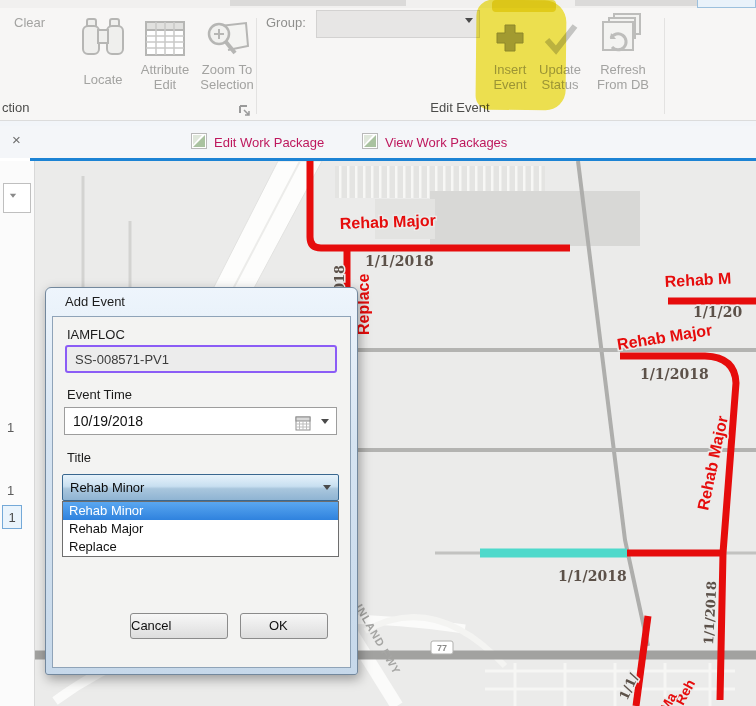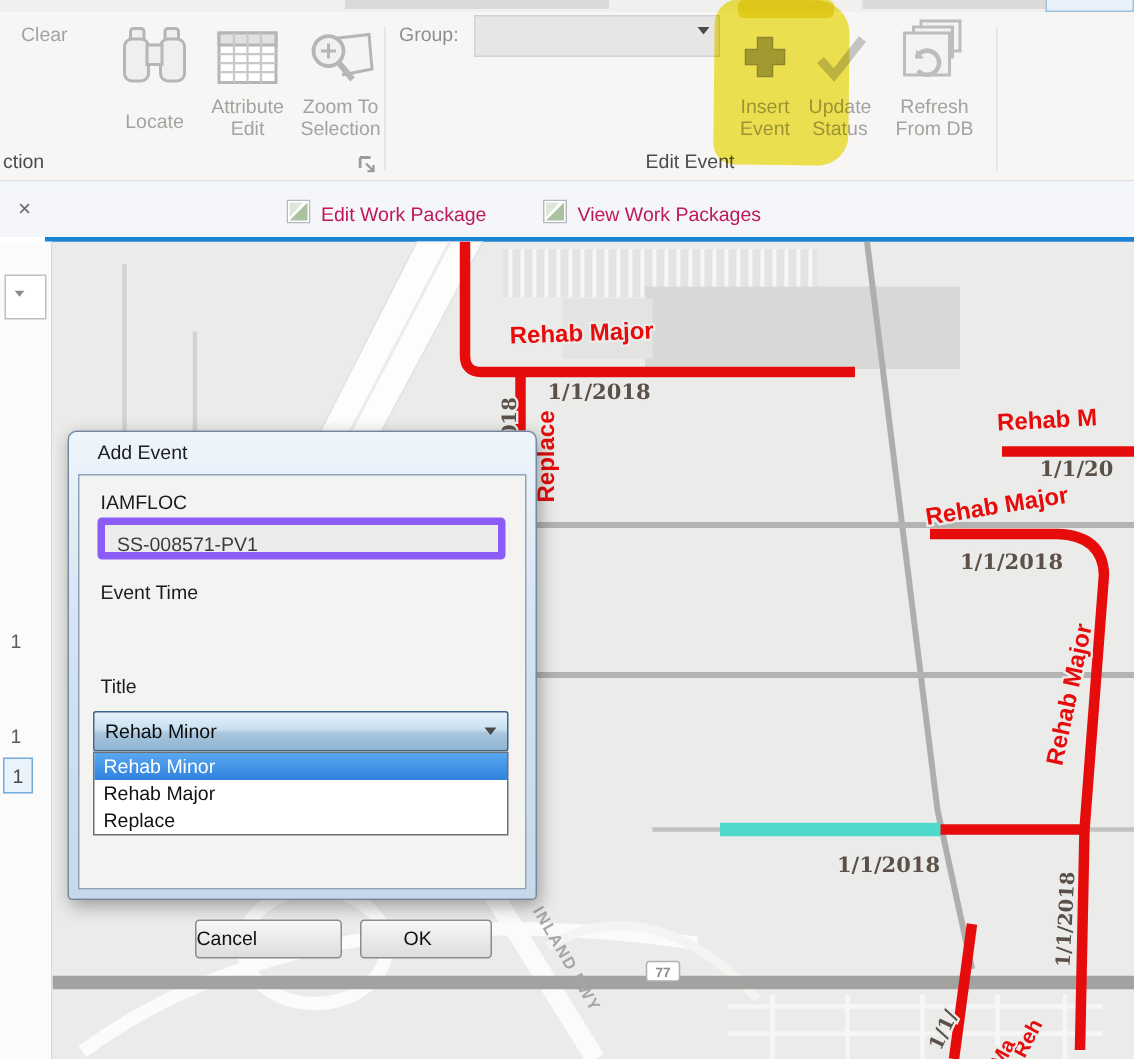--- a/index.html
+++ b/index.html
@@ -41,28 +41,28 @@
   .leftstrip { position:absolute; left:0; top:161px; width:35px; height:545px; background:#fbfbfb; border-right:1px solid #d8d8d8; }
   .mini-combo { position:absolute; left:3px; top:183px; width:28px; height:30px; background:#fff; border:1px solid #bfbfbf; }
   .mini-combo .tri { position:absolute; left:5px; top:12px; transform:scale(.8); }
   .rownum { position:absolute; color:#5c5c5c; font-size:13px; }
   .rownum-box { position:absolute; left:2px; top:505px; width:20px; height:24px; background:#eaf4fc; border:1px solid #74a9d8; color:#4a4a4a; font-size:13px; display:flex; align-items:center; justify-content:center; }
 
   
   .map-wrap { position:absolute; left:35px; top:161px; width:721px; height:545px; }
 
   
-  .dialog { position:absolute; left:45px; top:287px; width:313px; height:313px;
+  .dialog { position:absolute; left:45px; top:287px; width:313px; height:388px;
     background:linear-gradient(180deg,#eef5fc 0%, #d6e4f2 40%, #c6d8ea 100%);
     border:1px solid #73889d; border-radius:6px 6px 3px 3px;
     box-shadow:2px 4px 12px rgba(0,0,0,.35); z-index:20; }
   .dlg-title { height:28px; line-height:28px; padding-left:19px; color:#1d1d1d; font-size:13px; }
   .dlg-client { position:absolute; left:6px; right:6px; top:28px; bottom:6px; background:#f3f3f2; border:1px solid #8fa3b8; }
   .dlg-label { position:absolute; color:#1c1c1c; font-size:13px; }
-  .dlg-ro { position:absolute; left:12px; top:28px; width:272px; height:28px; background:#ececec; border:5px solid #8b5cf6; border-radius:3px; color:#3c3c3c; font-size:13px; line-height:26px; padding-left:8px; }
+  .dlg-ro { position:absolute; left:12px; top:28px; width:272px; height:28px; background:#ececec; border:2px solid #8b5cf6; border-radius:3px; color:#3c3c3c; font-size:13px; line-height:26px; padding-left:8px; }
   .dlg-date { position:absolute; left:11px; top:90px; width:273px; height:28px; background:#fff; border:1px solid #9d9d9d; font-size:14px; color:#111; line-height:26px; padding-left:8px; }
   .dlg-date .cal { position:absolute; right:24px; top:5px; }
   .dlg-date .tri { position:absolute; right:7px; top:11px; }
   .dlg-combo { position:absolute; left:9px; top:157px; width:277px; height:27px;
     background:linear-gradient(180deg,#e6f2fb 0%, #c8dff0 45%, #a9c6dd 55%, #8fb4d3 100%);
     border:1px solid #39678f; border-radius:2px; font-size:13px; color:#0c0c0c; line-height:25px; padding-left:7px; }
   .dlg-combo .tri { position:absolute; right:7px; top:10px; }
   .dlg-list { position:absolute; left:9px; top:184px; width:277px; height:56px; background:#fff; border:1px solid #6e6e6e; font-size:13px; }
   .dlg-item { height:18px; line-height:18px; padding-left:6px; color:#111; }
   .dlg-item.sel { background:linear-gradient(180deg,#5aa7f0,#2f82de); color:#fff; }
@@ -297,20 +297,31 @@
     </svg>
   </div>
 
   <div class="dialog">
     <div class="dlg-title">Add Event</div>
     <div class="dlg-client">
       <div class="dlg-label" style="left:14px;top:10px;">IAMFLOC</div>
       <div class="dlg-ro">SS-008571-PV1</div>
 
       <div class="dlg-label" style="left:14px;top:70px;">Event Time</div>
+      <div class="dlg-date">
+        <span>10/19/2018</span>
+        <span class="cal">
+          <svg width="17" height="16" viewBox="0 0 17 16">
+            <rect x="1" y="2" width="14" height="13" fill="#fff" stroke="#8f8f8f"></rect>
+            <rect x="1" y="2" width="14" height="4" fill="#d9d9d9" stroke="#8f8f8f"></rect>
+            <path d="M4.5,6 V15 M8,6 V15 M11.5,6 V15 M1,9 H15 M1,12 H15" stroke="#bdbdbd" stroke-width="1" fill="none"></path>
+          </svg>
+        </span>
+        <span class="tri"><span class="tri-down"></span></span>
+      </div>
 
       <div class="dlg-label" style="left:14px;top:133px;">Title</div>
       <div class="dlg-combo">
         <span>Rehab Minor</span>
         <span class="tri"><span class="tri-down"></span></span>
       </div>
       <div class="dlg-list">
         <div class="dlg-item sel">Rehab Minor</div>
         <div class="dlg-item">Rehab Major</div>
         <div class="dlg-item">Replace</div>

